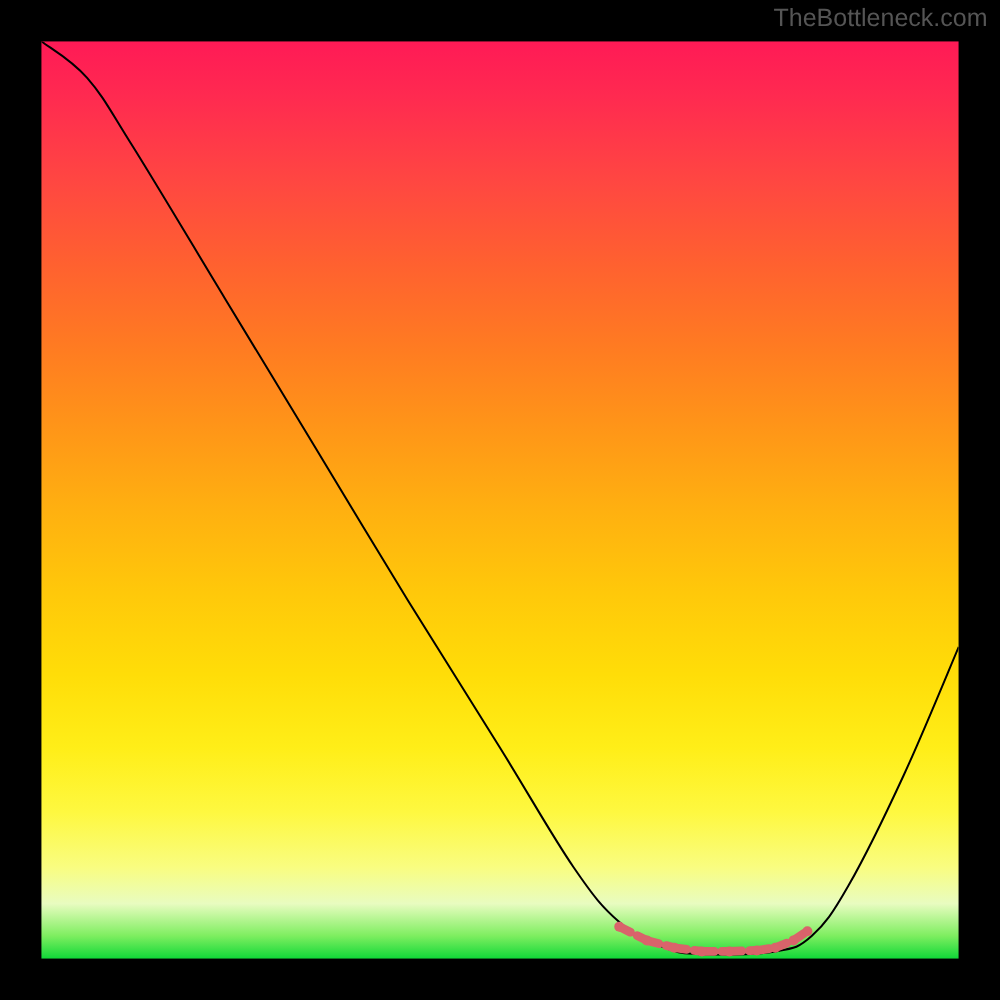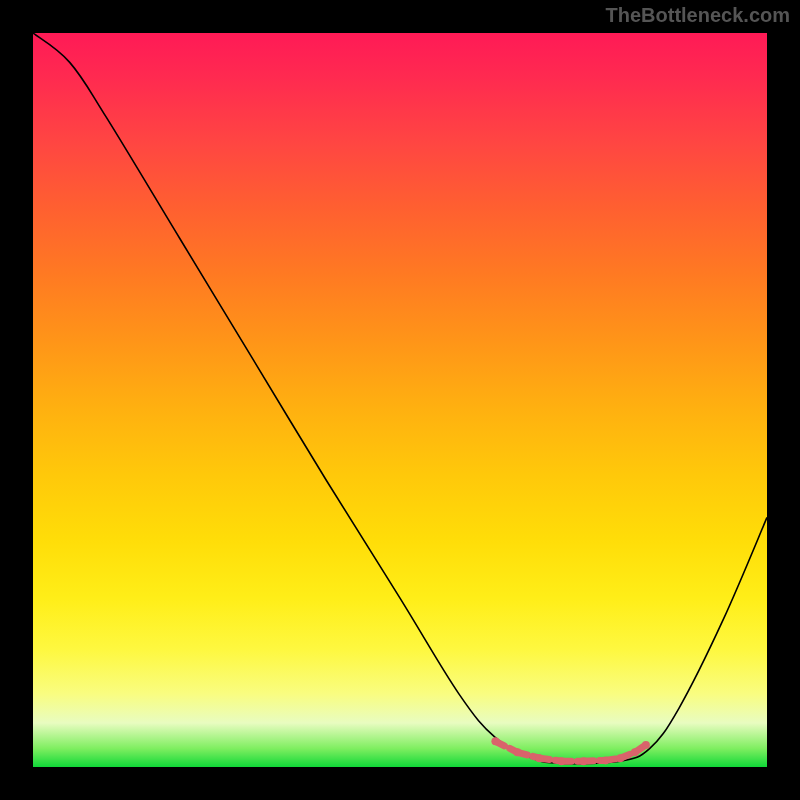--- a/index.html
+++ b/index.html
@@ -10,21 +10,21 @@
     position: relative;
     overflow: hidden;
     font-family: Arial, sans-serif;
   }
   .watermark {
     position: absolute;
     top: 4px;
     right: 10px;
     color: #555;
     font-size: 20px;
-    font-weight: bold;
+    font-weight: normal;
     z-index: 10;
   }
   .plot-area {
     position: absolute;
     left: 33px;
     top: 33px;
     width: 734px;
     height: 734px;
     overflow: hidden;
   }

